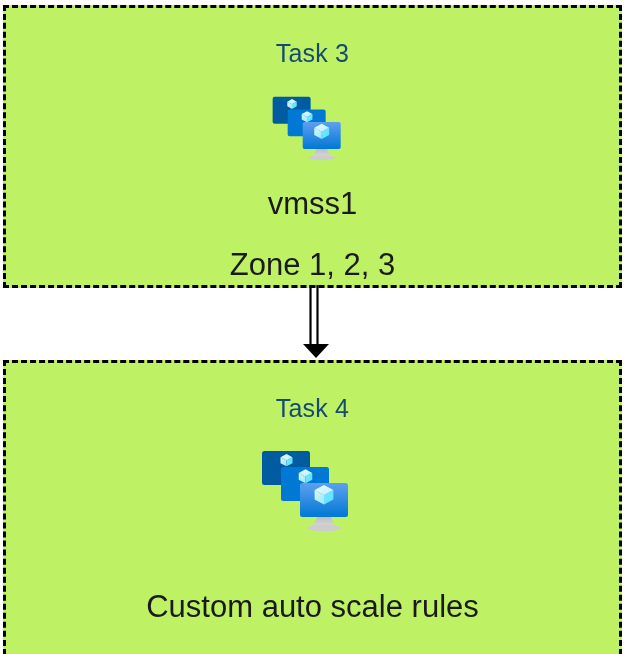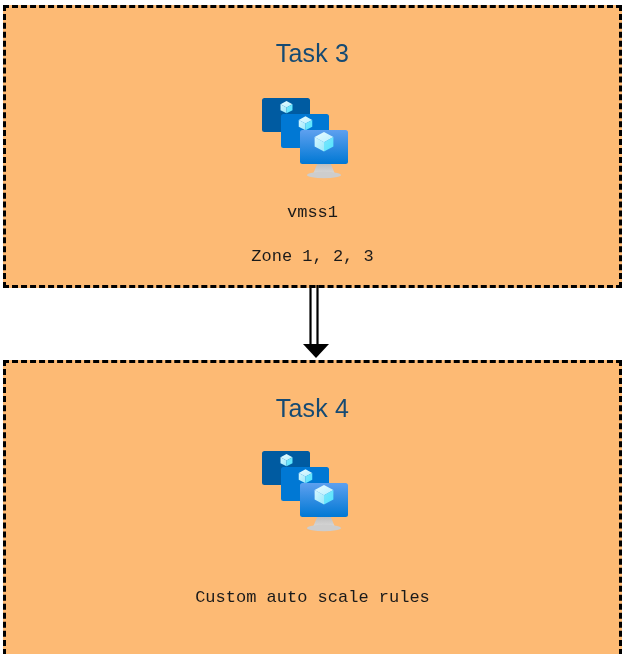--- a/index.html
+++ b/index.html
@@ -19,21 +19,21 @@
   .canvas {
     position: relative;
     width: 628px;
     height: 654px;
     background: #ffffff;
   }
 
   
   .task-box {
     position: absolute;
-    background: #fdba74;
+    background: #bef264;
     border: 3px dashed #000000;
     box-sizing: border-box;
     display: flex;
     flex-direction: column;
     align-items: center;
   }
   #box-task3 {
     left: 3px;
     top: 5px;
     width: 619px;
@@ -52,26 +52,25 @@
     line-height: 1;
     font-weight: 400;
     letter-spacing: 0.2px;
     white-space: nowrap;
   }
   #box-task3 .task-title { margin-top: 33px; }
   #box-task4 .task-title { margin-top: 33px; }
 
   .task-caption {
     color: #1a1a1a;
-    font-size: 17px;
+    font-size: 31px;
     line-height: 1.28;
     text-align: center;
     font-weight: 400;
     white-space: nowrap;
-    font-family: Liberation Mono, monospace;
   }
   #box-task3 .task-caption { margin-top: 22px; }
   #box-task4 .task-caption { margin-top: 54px; }
 
   
   .vmss-icon {
     display: block;
   }
   #box-task3 .vmss-icon { margin-top: 26px; }
   #box-task4 .vmss-icon { margin-top: 24px; }

